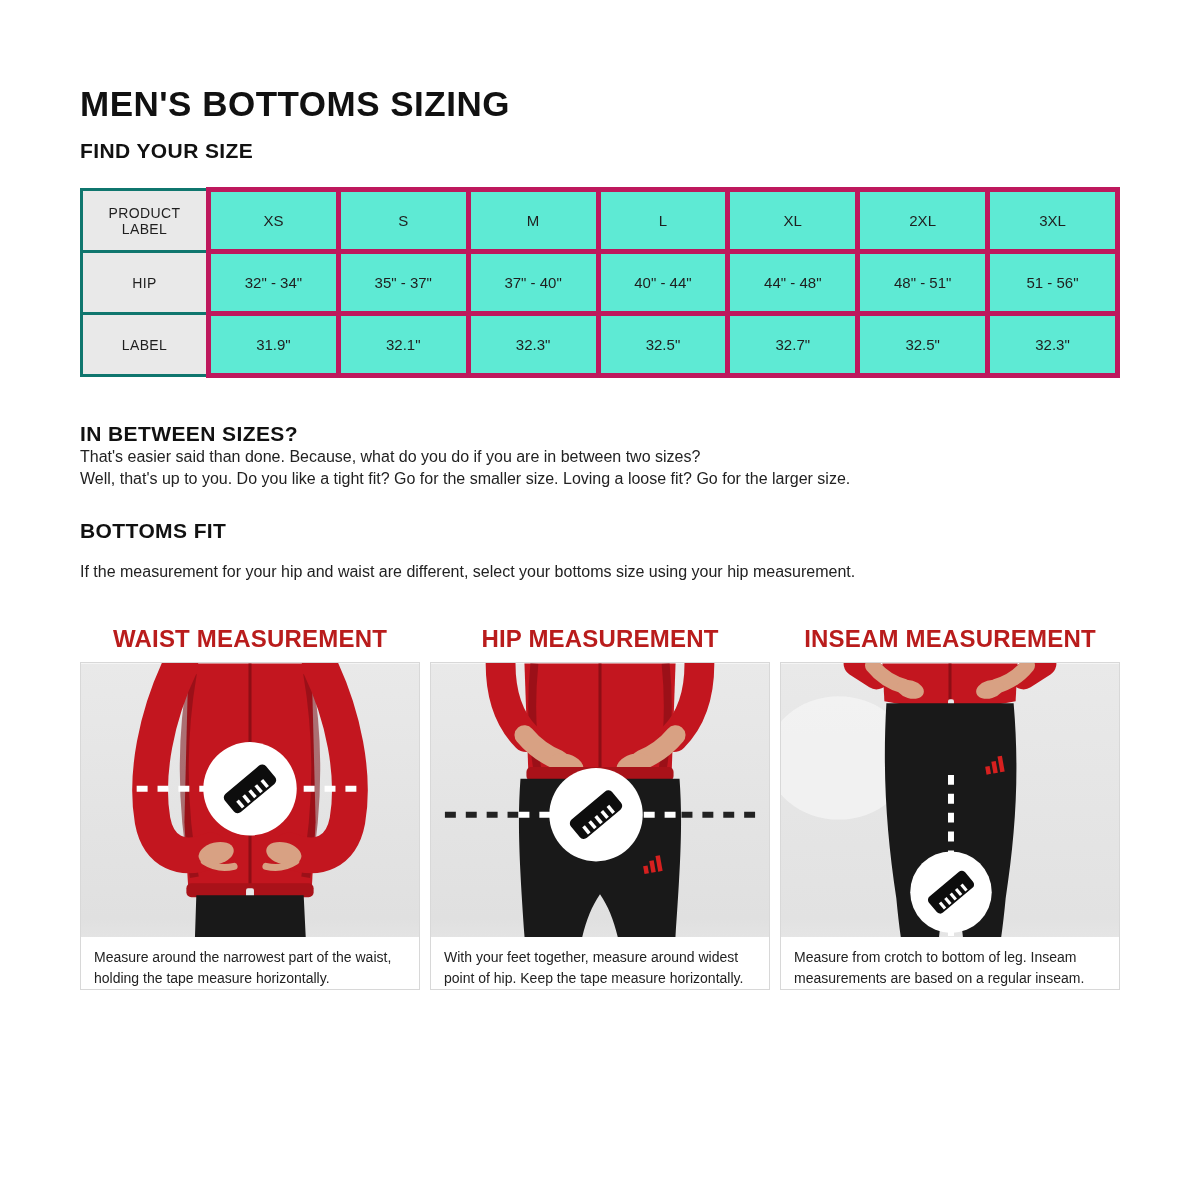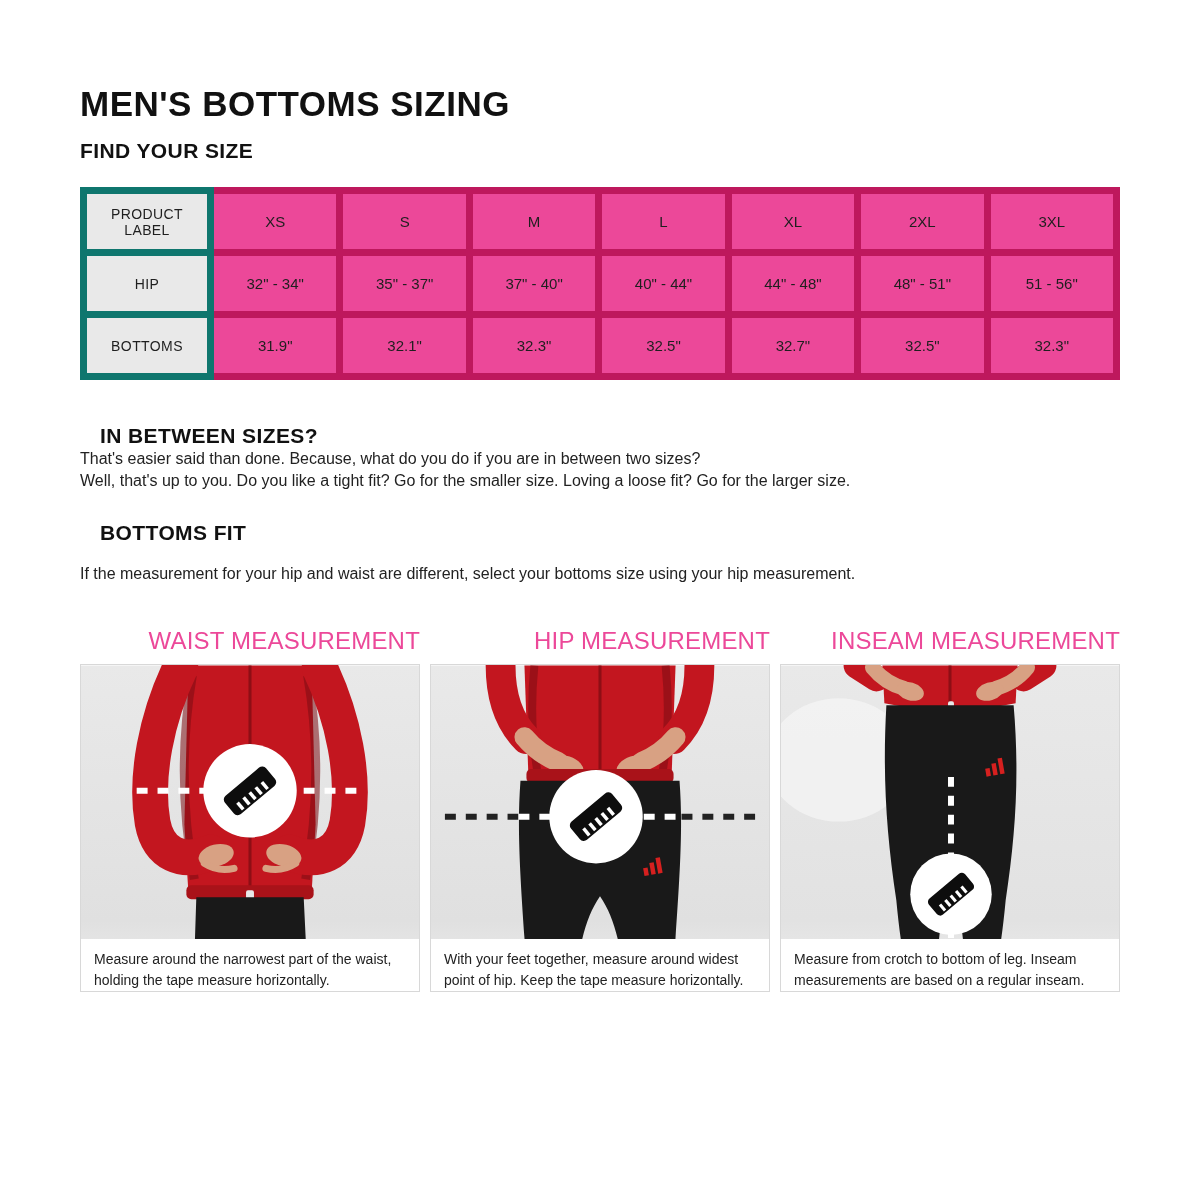--- a/index.html
+++ b/index.html
@@ -17,48 +17,48 @@
     font-size:21px; font-weight:800; letter-spacing:.4px; color:#111;
     margin-top:15px;
   }
 
   
   table.size-table {
     margin-top:24px; width:1040px; border-collapse:collapse; table-layout:fixed;
     border:1px solid #cccccc;
   }
   table.size-table th, table.size-table td {
-    border:7px solid #be185d; height:62px; text-align:center; vertical-align:middle;
-    font-size:15px; font-weight:400; color:#1f1f1f; background:#ec4899;
+    border:5px solid #be185d; height:62px; text-align:center; vertical-align:middle;
+    font-size:15px; font-weight:400; color:#1f1f1f; background:#5eead4;
   }
   table.size-table .lbl {
-    background:#e9e9e9; border:7px solid #0f766e;
+    background:#e9e9e9; border:3px solid #0f766e;
     font-size:14px; letter-spacing:.4px; padding:0 18px;
   }
   table.size-table th.colhead { font-size:15px; }
 
   
   .text-section { margin-top:44px; }
   .text-section h3 {
-    font-size:21px; font-weight:800; letter-spacing:.4px; color:#111;margin-left:20px;
+    font-size:21px; font-weight:800; letter-spacing:.4px; color:#111;
   }
   .text-section p {
     font-size:16px; line-height:1.35; color:#222; 
   }
   .text-section.fit { margin-top:30px; }
   .text-section.fit p { margin-top:18px; }
 
   
   .measure-row {
     margin-top:42px; display:flex; gap:10px;
   }
   .measure-col { width:340px; }
   .measure-col h4 {
-    font-size:24px; font-weight:400; letter-spacing:.2px; color:#ec4899;
-    text-align:right; margin-bottom:9px; white-space:nowrap;
+    font-size:24px; font-weight:700; letter-spacing:.2px; color:#b91c1c;
+    text-align:center; margin-bottom:9px; white-space:nowrap;
   }
   .card {
     border:1px solid #d8d8d8; width:340px; height:328px;
     display:flex; flex-direction:column; background:#fff;
   }
   .photo { width:338px; height:355px; overflow:hidden; }
   .photo svg { display:block; }
   .caption {
     flex:1; background:#ffffff; padding:10px 13px 0 13px;
   }
@@ -98,21 +98,21 @@
       <th class="lbl">HIP</th>
       <td>32" - 34"</td>
       <td>35" - 37"</td>
       <td>37" - 40"</td>
       <td>40" - 44"</td>
       <td>44" - 48"</td>
       <td>48" - 51"</td>
       <td>51 - 56"</td>
     </tr>
     <tr>
-      <th class="lbl">BOTTOMS</th>
+      <th class="lbl">LABEL</th>
       <td>31.9"</td>
       <td>32.1"</td>
       <td>32.3"</td>
       <td>32.5"</td>
       <td>32.7"</td>
       <td>32.5"</td>
       <td>32.3"</td>
     </tr>
   </tbody>
     </table>

